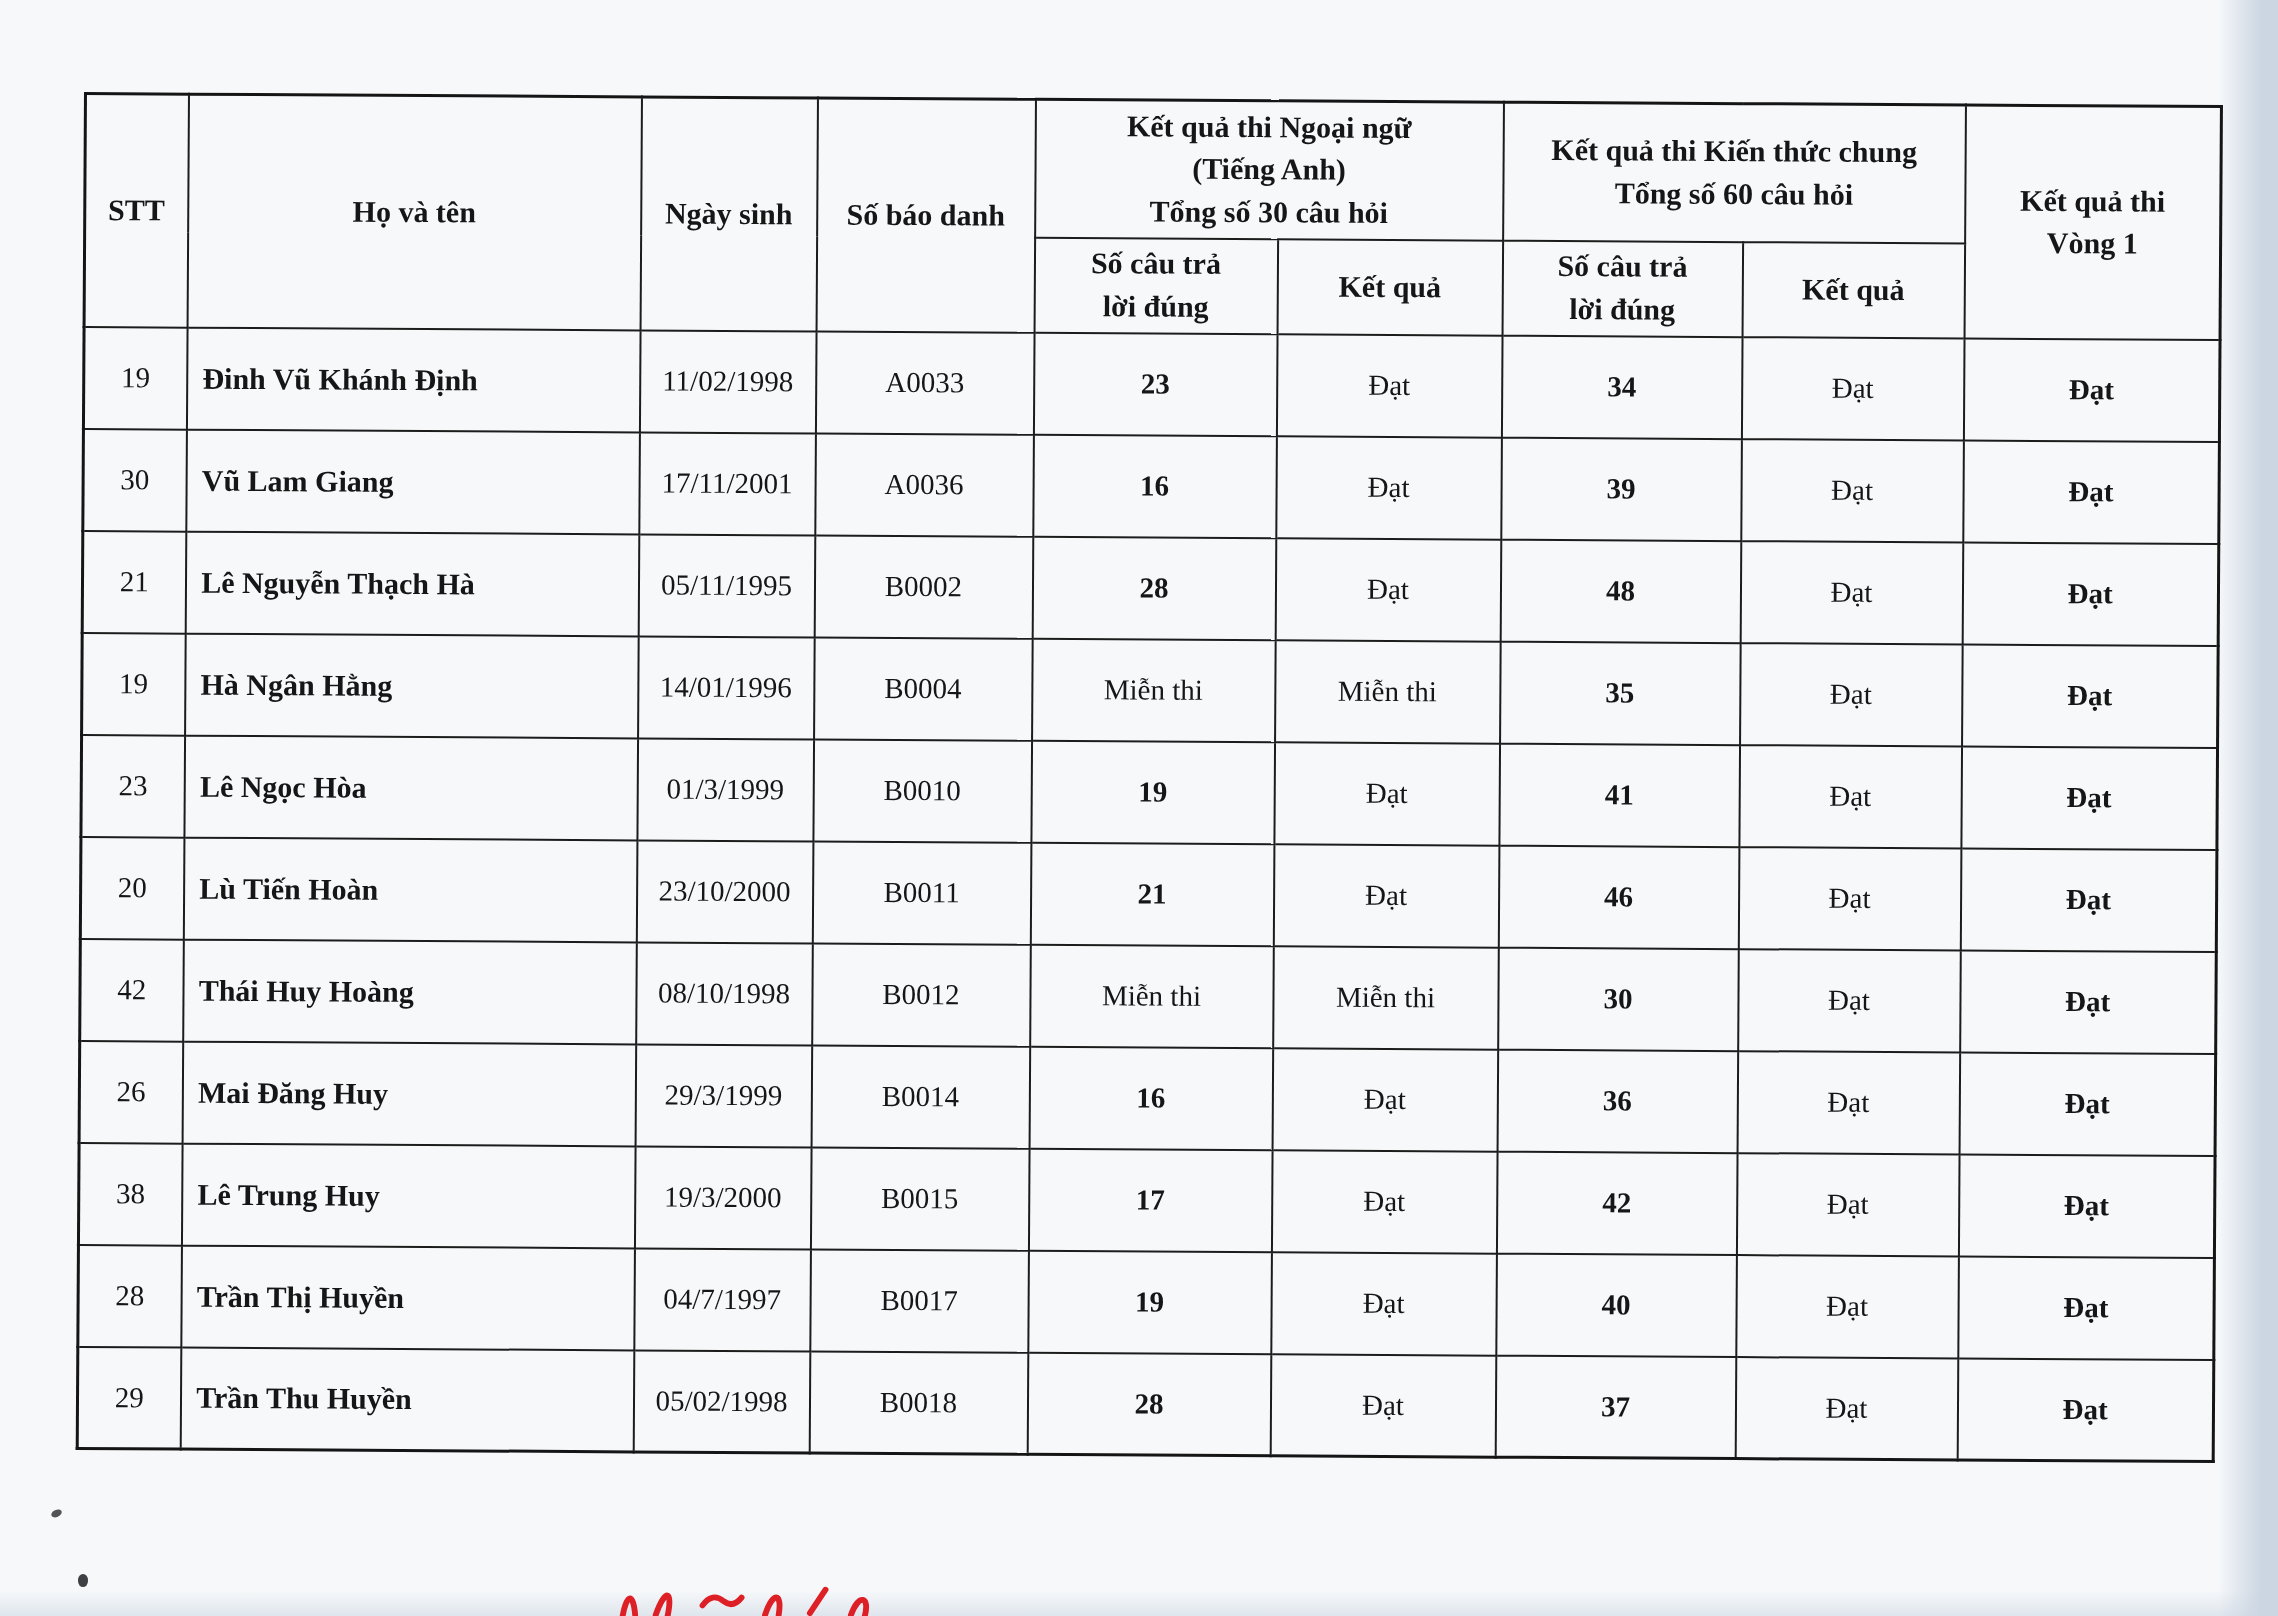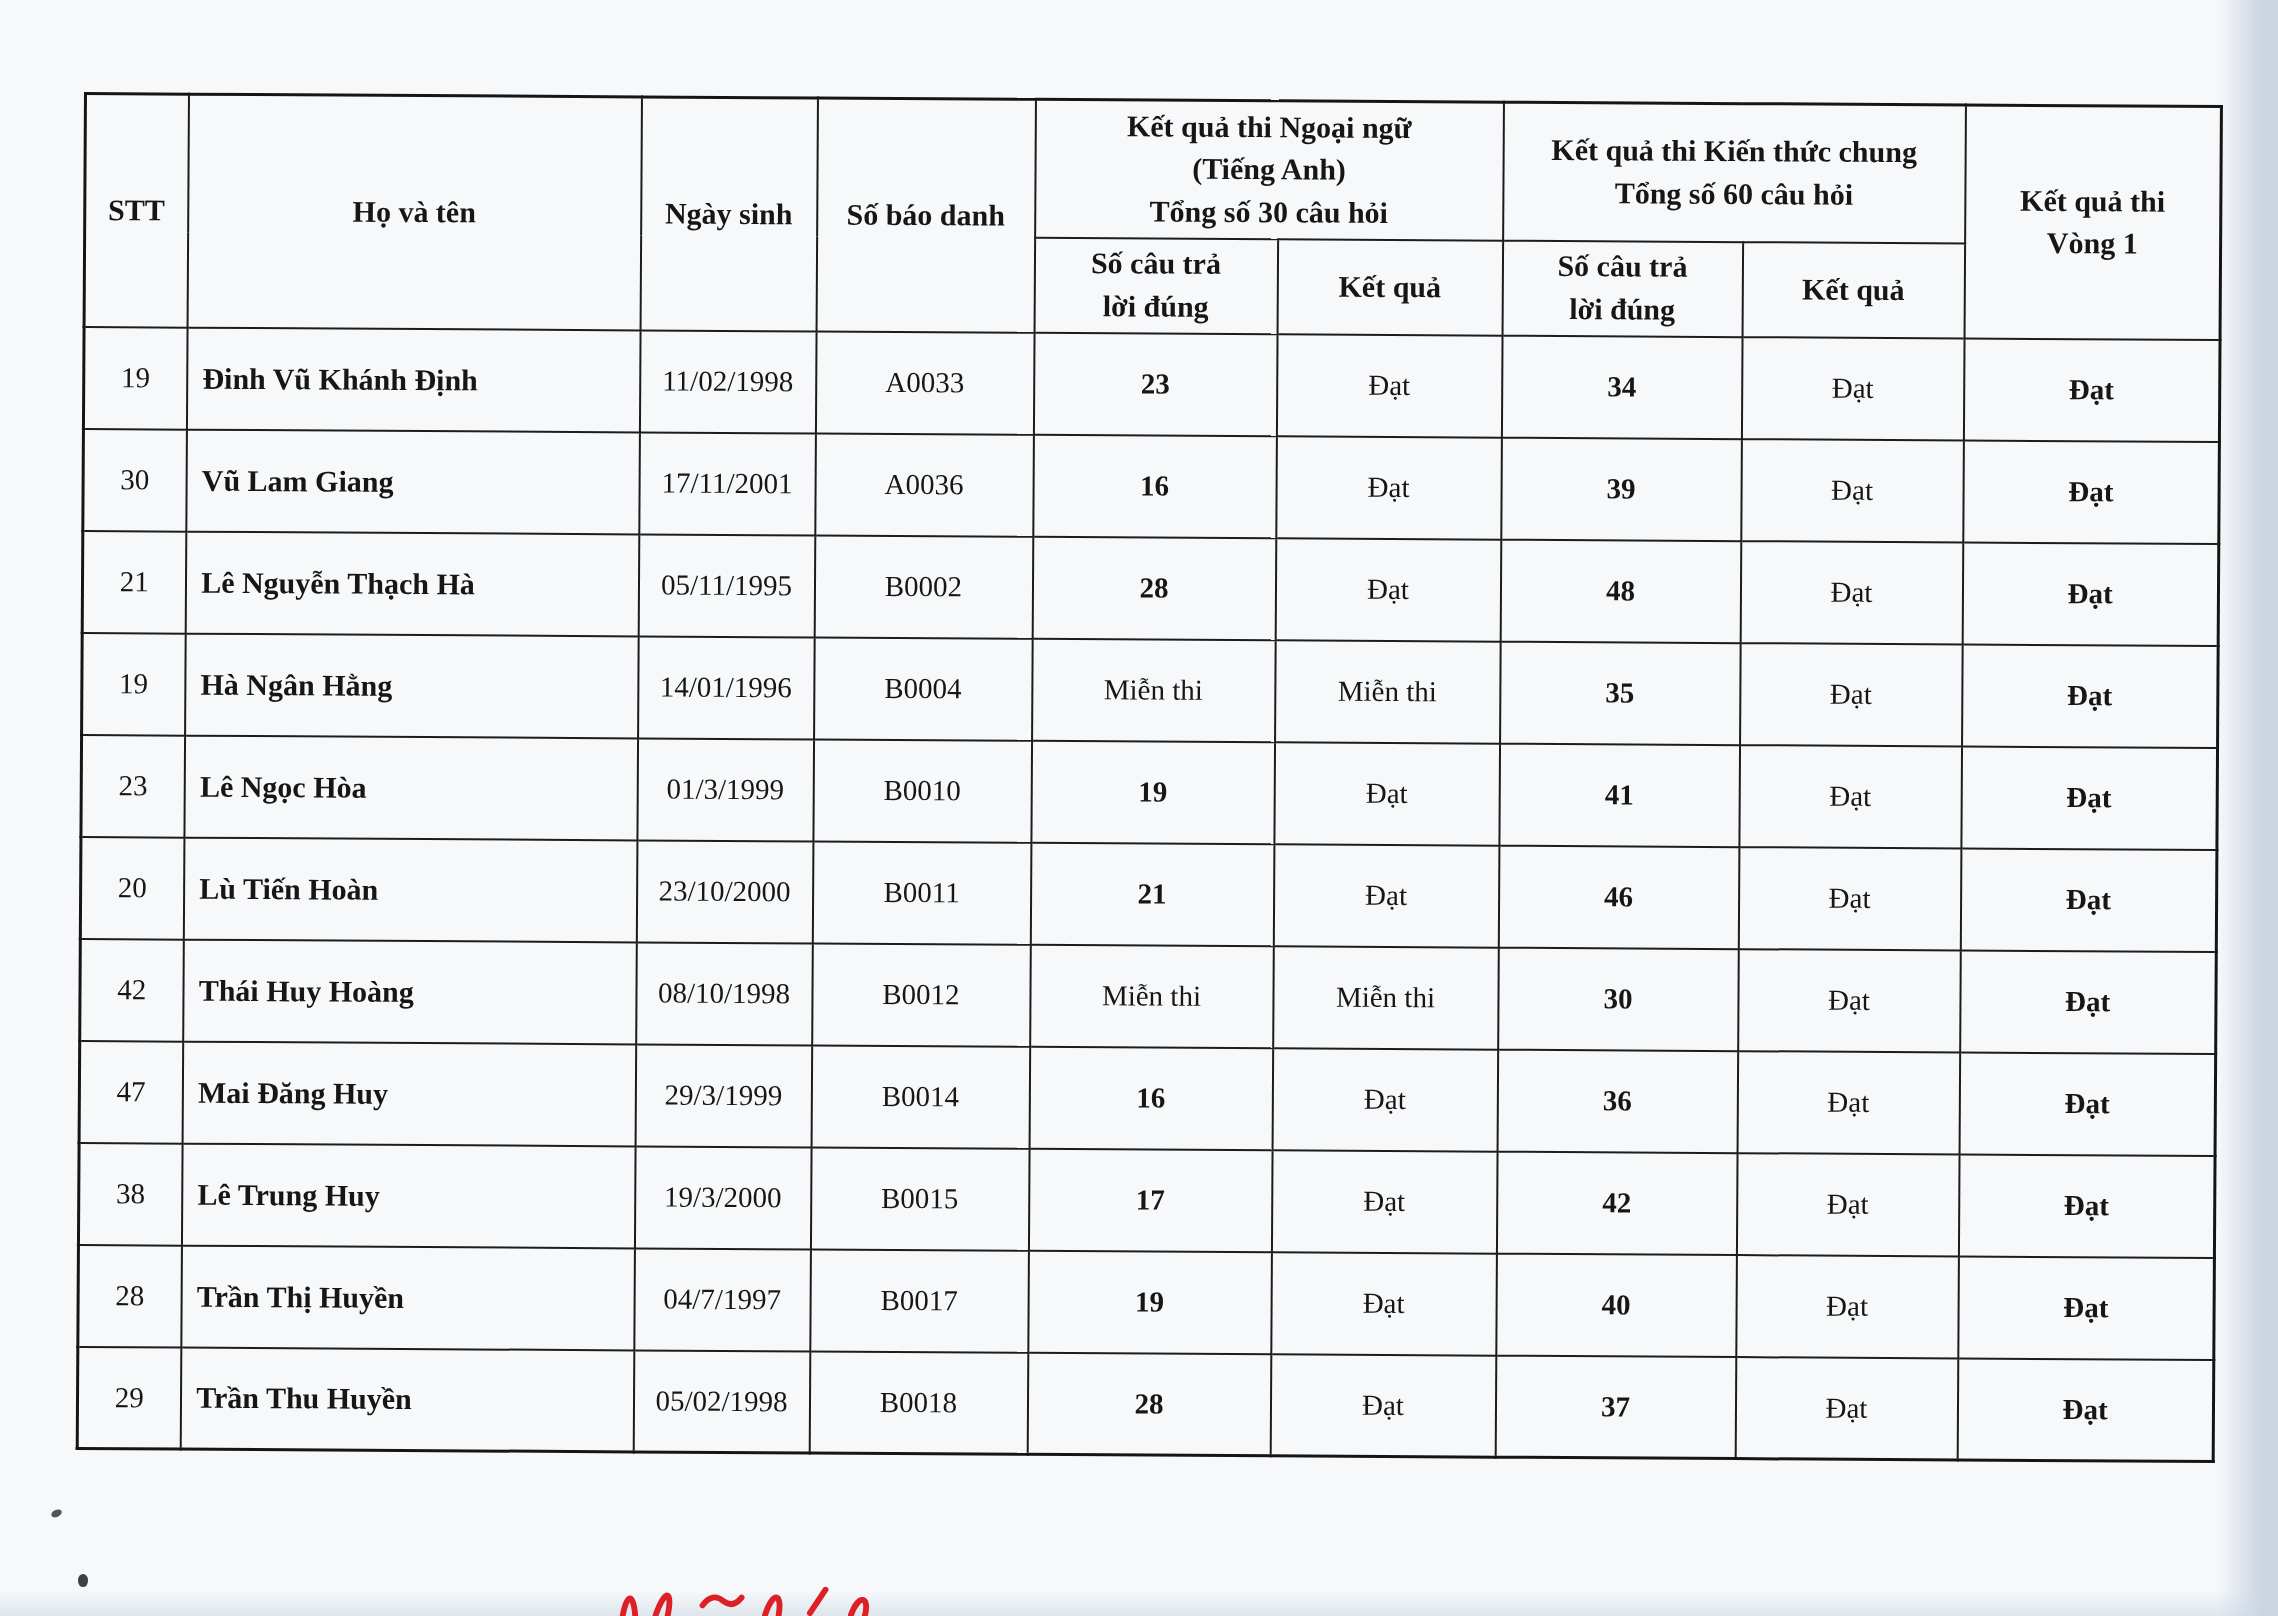--- a/index.html
+++ b/index.html
@@ -186,21 +186,21 @@
             <td class="cell-name">Thái Huy Hoàng</td>
             <td class="cell-dob">08/10/1998</td>
             <td class="cell-sbd">B0012</td>
             <td class="cell-num plain">Miễn thi</td>
             <td class="cell-result">Miễn thi</td>
             <td class="cell-num">30</td>
             <td class="cell-result">Đạt</td>
             <td class="cell-round1">Đạt</td>
           </tr>
           <tr>
-            <td class="cell-stt">47</td>
+            <td class="cell-stt">26</td>
             <td class="cell-name">Mai Đăng Huy</td>
             <td class="cell-dob">29/3/1999</td>
             <td class="cell-sbd">B0014</td>
             <td class="cell-num">16</td>
             <td class="cell-result">Đạt</td>
             <td class="cell-num">36</td>
             <td class="cell-result">Đạt</td>
             <td class="cell-round1">Đạt</td>
           </tr>
           <tr>

